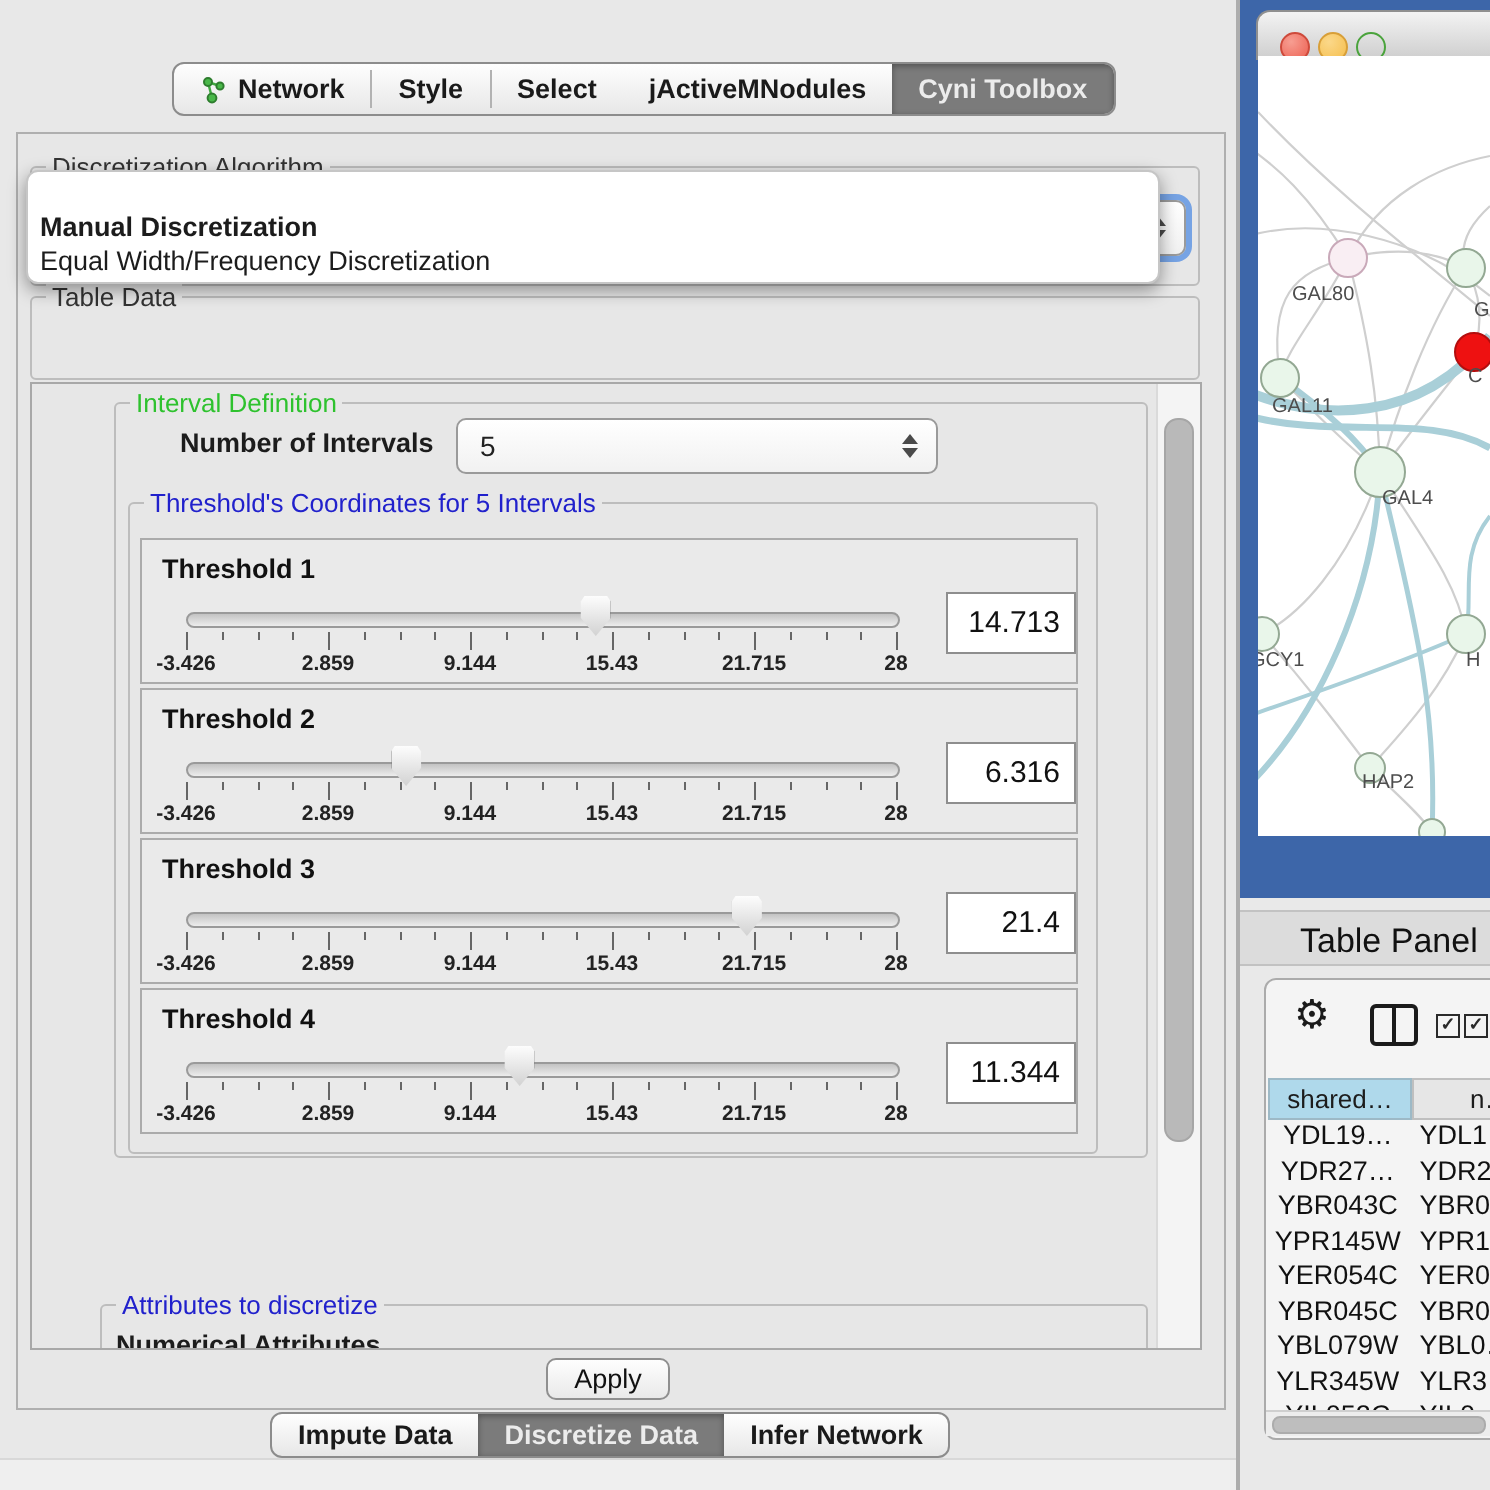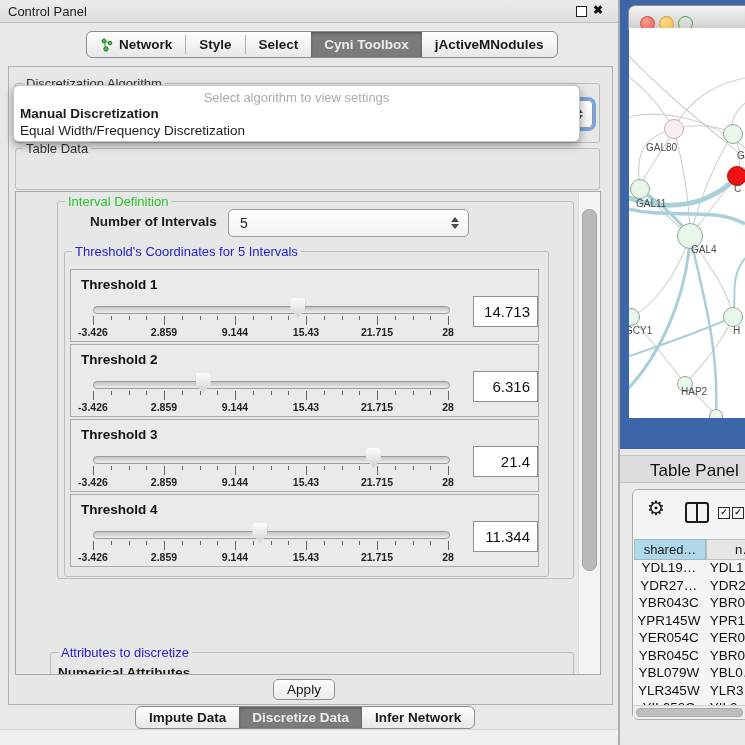--- a/index.html
+++ b/index.html
@@ -90,50 +90,45 @@
   .trow .c1{width:72px;text-align:center;}
   .trow .c2{width:54px;padding-left:6px;}
   .hscroll{position:absolute;left:0px;bottom:1px;width:129px;height:12px;background:#EDEDED;border-top:1px solid #CFCFCF;}
   .hthumb{position:absolute;left:3px;top:2px;width:105px;height:7px;border-radius:4px;background:#BEBEBE;border:1px solid #ACACAC;}
 </style>
 </head>
 <body>
 
 <div class="app">
 
-  <div class="abs titlebar">
-    <span class="t">Control Panel</span>
-    <span class="float-ic"></span>
-    <span class="close-ic">✖</span>
-  </div>
 
   <div class="seg" style="left:86px;top:31px;height:25px;">
     <div class="it">
       <svg width="14" height="14" viewBox="0 0 14 14" style="margin-right:5px;">
         <line x1="4" y1="3" x2="10" y2="5" stroke="#3FA93F" stroke-width="1.2"></line>
         <line x1="4" y1="3" x2="6" y2="11" stroke="#3FA93F" stroke-width="1.2"></line>
         <circle cx="4" cy="3" r="2" fill="#49B849" stroke="#2E7D2E"></circle>
         <circle cx="10" cy="5" r="1.8" fill="#49B849" stroke="#2E7D2E"></circle>
         <circle cx="6" cy="11" r="2.2" fill="#49B849" stroke="#2E7D2E"></circle>
       </svg>
       <span>Network</span>
     </div>
     <div class="sep"></div>
     <div class="it">
         <span>Style</span>
       </div>
     <div class="sep"></div>
     <div class="it">
         <span>Select</span>
       </div>
+    <div class="it">
+        <span>jActiveMNodules</span>
+      </div>
     <div class="it sel">
         <span>Cyni Toolbox</span>
-      </div>
-    <div class="it">
-        <span>jActiveMNodules</span>
       </div>
   </div>
 
   <div class="abs mainbox">
 
     <div class="group" style="left:6px;top:16px;width:583px;height:58px;">
       <span class="gtitle gt-dark">Discretization Algorithm</span>
     </div>
     <div class="combo focusring" style="left:14px;top:33px;width:568px;height:26px;">
       <span class="spin">
@@ -314,21 +309,20 @@
 
       <div class="vscroll" style="left:562px;top:0;width:21px;height:100%;">
         <div class="vthumb" style="left:3px;top:17px;width:13px;height:360px;"></div>
       </div>
     </div>
 
     <div class="btn" style="left:264px;top:612px;width:60px;height:19px;line-height:19px;">Apply</div>
   </div>
 
   <div class="abs popup">
-    <div class="hint">Select algorithm to view settings</div>
     <div class="op b" style="top:20px;">Manual Discretization</div>
     <div class="op" style="top:37px;">Equal Width/Frequency Discretization</div>
   </div>
 
   <div class="seg" style="left:135px;top:706px;height:21px;">
     <div class="it">
         <span>Impute Data</span>
       </div>
     <div class="it sel">
         <span>Discretize Data</span>

